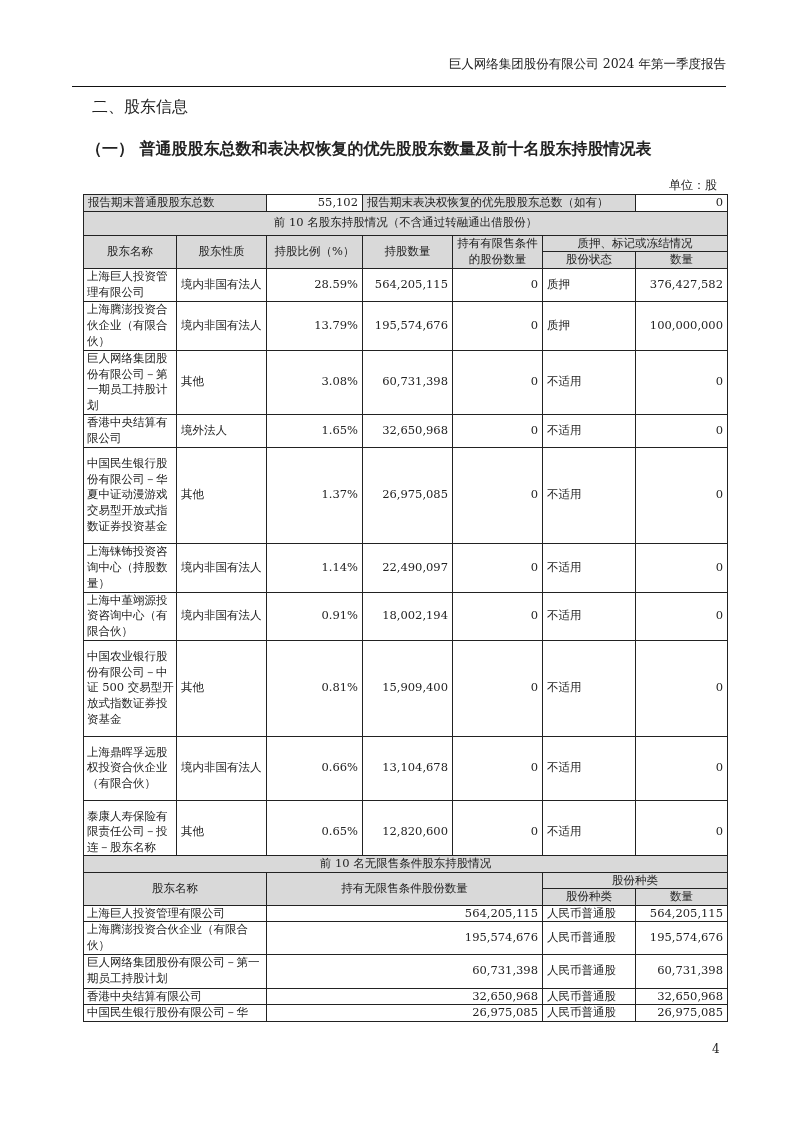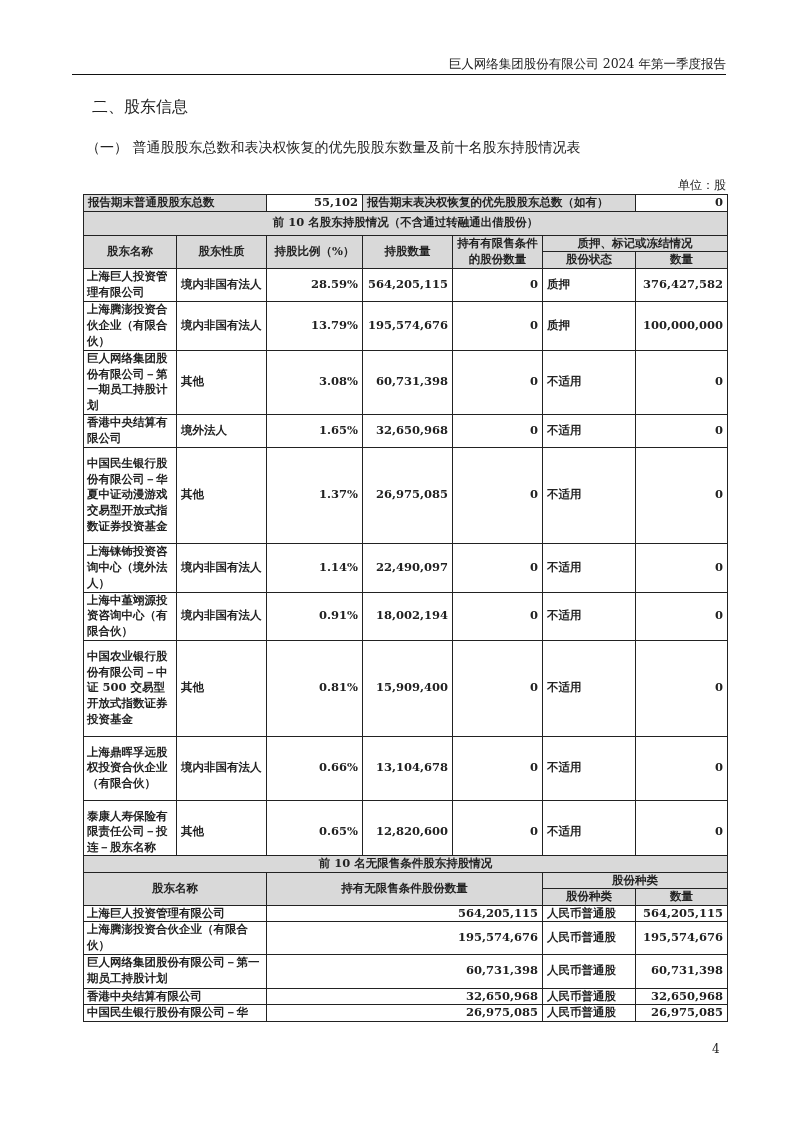--- a/index.html
+++ b/index.html
@@ -1,23 +1,23 @@
 <!DOCTYPE html>
 <html><head>
 <meta charset="utf-8">
 <style>
   html, body { margin:0; padding:0; background:#ffffff; }
   body { width:794px; height:1122px; position:relative; overflow:hidden;
          font-family:"DejaVu Serif","Liberation Serif",serif; color:#222; }
   .hdr { position:absolute; left:72px; top:56px; width:654px; text-align:right;
-         font-size:12.5px; line-height:16px; padding-bottom:2px; border-bottom:1.5px solid #111; }
+         font-size:12.5px; line-height:16px; padding-bottom:14px; border-bottom:1.5px solid #111; }
   .h2 { position:absolute; left:92px; top:97px; font-size:16px; font-family:"DejaVu Sans","Liberation Sans",sans-serif; font-weight:normal;text-align:center; }
-  .h3 { position:absolute; left:86px; top:139px; font-size:14px; font-family:"DejaVu Sans","Liberation Sans",sans-serif; font-weight:normal; }
-  .unit { position:absolute; left:660px; top:177px; width:66px; text-align:right; font-size:12px;font-family:Liberation Mono, monospace; }
-  table { position:absolute; left:83px; border-collapse:collapse; table-layout:fixed; font-size:11.5px;font-weight:bold; }
+  .h3 { position:absolute; left:86px; top:139px; font-size:16px; font-family:"DejaVu Sans","Liberation Sans",sans-serif; font-weight:bold; }
+  .unit { position:absolute; left:660px; top:177px; width:66px; text-align:center; font-size:12px;font-family:Liberation Mono, monospace; }
+  table { position:absolute; left:83px; border-collapse:collapse; table-layout:fixed; font-size:11.5px; }
   td { border:1px solid #222; padding:0 4px; line-height:15.6px; vertical-align:middle; overflow:hidden; }
   .g { background:#d9d9d9; }
   .c { text-align:center; }
   .r { text-align:right; }
   .l { text-align:left; }
   .name { padding-left:3px; padding-right:2px; word-break:break-all; }
   #t1 { top:194px; width:644px; }
   #t2 { top:855px; width:644px; }
   .pnum { position:absolute; left:712px; top:1042px; font-size:12px; }
 </style>
@@ -101,21 +101,21 @@
   <tr style="height:96px">
     <td class="name">中国民生银行股份有限公司－华夏中证动漫游戏交易型开放式指数证券投资基金</td>
     <td>其他</td>
     <td class="r">1.37%</td>
     <td class="r">26,975,085</td>
     <td class="r">0</td>
     <td>不适用</td>
     <td class="r">0</td>
   </tr>
   <tr style="height:49px">
-    <td class="name">上海铼钸投资咨询中心（境外法人）</td>
+    <td class="name">上海铼钸投资咨询中心（持股数量）</td>
     <td>境内非国有法人</td>
     <td class="r">1.14%</td>
     <td class="r">22,490,097</td>
     <td class="r">0</td>
     <td>不适用</td>
     <td class="r">0</td>
   </tr>
   <tr style="height:48px">
     <td class="name">上海中堇翊源投资咨询中心（有限合伙）</td>
     <td>境内非国有法人</td>

